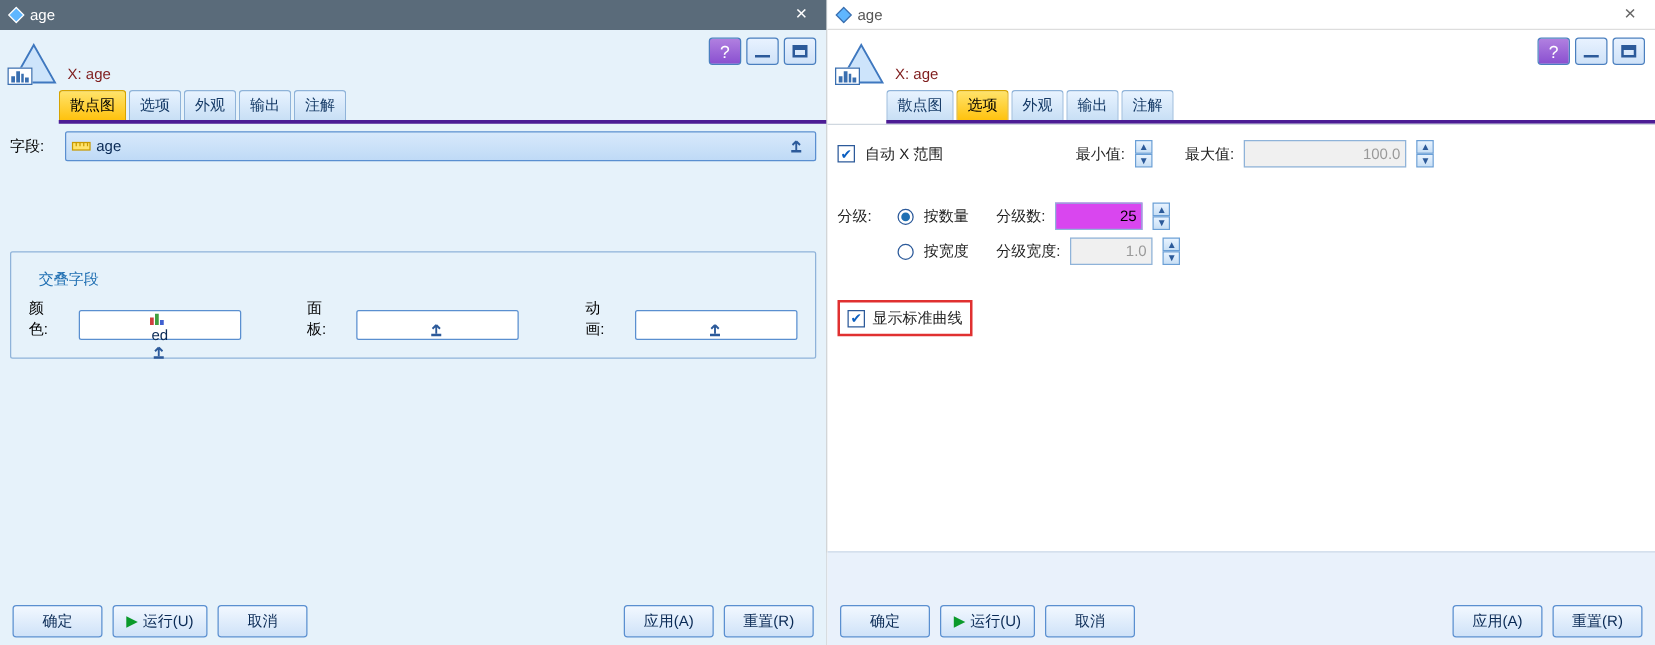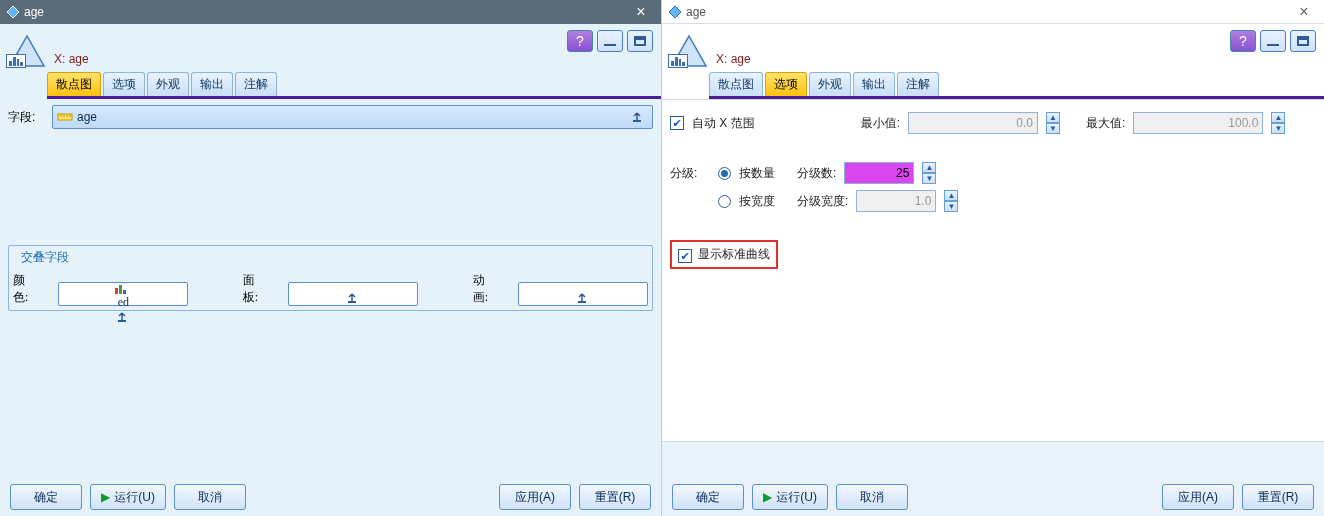--- a/index.html
+++ b/index.html
@@ -119,25 +119,24 @@
   }
   .field-select .ico { width: 16px; height: 16px; margin-right: 4px; display: flex; align-items: center; justify-content: center; }
   .field-select .txt { flex: 1; color: #0a2a55; }
   .field-select .drop { width: 20px; display: flex; align-items: center; justify-content: center; cursor: pointer; }
   .drop svg { display: block; }
   .field-select.small { flex: 0 0 130px; }
   .field-select.white { background: #fff; flex-direction: column; }
 
   
   .crossfield {
-    margin-top: 116px;
+    margin-top: 72px;
     border: 1px solid #8fb3d9;
-    padding: 4px;
+    padding: 14px;
     border-radius: 2px;
-    font-family: Liberation Serif, serif;
   }
   .crossfield-legend { color: #1f6fb2; font-size: 12px; margin: -16px 0 6px 4px; background: #e6f2fa; display: inline-block; padding: 0 4px; }
   .cf-row { display: flex; align-items: flex-end; gap: 24px; }
   .cf-row .lbl { width: 40px; }
   .cf-row .sp { width: 12px; }
 
   
   .r-row { display: flex; align-items: center; gap: 8px; margin: 6px 0; }
   .r-row .lbl { color: #222; }
   .chk { width: 14px; height: 14px; border: 1px solid #2c5a9a; display: inline-flex; align-items: center; justify-content: center; background: #fff; cursor: pointer; }
@@ -157,21 +156,21 @@
     color: #2c5a9a;
   }
   .radio { width: 13px; height: 13px; border: 1px solid #2c5a9a; border-radius: 50%; display: inline-flex; align-items: center; justify-content: center; background: #fff; cursor: pointer; }
   .radio.on::after { content: ""; width: 7px; height: 7px; background: #1f6fb2; border-radius: 50%; }
   .dim { color: #999; }
 
   .highlight-box {
     border: 2px solid #e03030;
     padding: 4px 6px;
     display: inline-flex;
-    align-items: flex-end;
+    align-items: center;
     gap: 6px;
   }
 
   
   .footer {
     display: flex;
     padding: 6px 10px;
     gap: 8px;
     background: transparent;
   }
@@ -372,23 +371,20 @@
     <div class="tab">输出</div>
     <div class="tab">注解</div>
   </div>
 
   <div class="body-pane">
     <div class="r-row">
       <span class="chk on"></span>
       <span class="lbl">自动 X 范围</span>
       <span style="width:90px"></span>
       <span class="lbl dim">最小值:</span>
-      <div class="r-input dis">
-          <span>0.0</span>
-        </div>
       <div class="spin">
           <div>▲</div>
           <div>▼</div>
         </div>
       <span style="width:10px"></span>
       <span class="lbl dim">最大值:</span>
       <div class="r-input dis">
           <span>100.0</span>
         </div>
       <div class="spin">
@@ -413,21 +409,21 @@
           <div>▼</div>
         </div>
     </div>
 
     <div class="r-row">
       <span style="width:40px"></span>
       <span class="radio"></span>
       <span class="lbl">按宽度</span>
       <span style="width:6px"></span>
       <span class="lbl dim">分级宽度:</span>
-      <div class="r-input dis" style="width:80px">
+      <div class="r-input dis" style="width:66px">
           <span>1.0</span>
         </div>
       <div class="spin">
           <div>▲</div>
           <div>▼</div>
         </div>
     </div>
 
     <div style="height:16px"></div>
 

